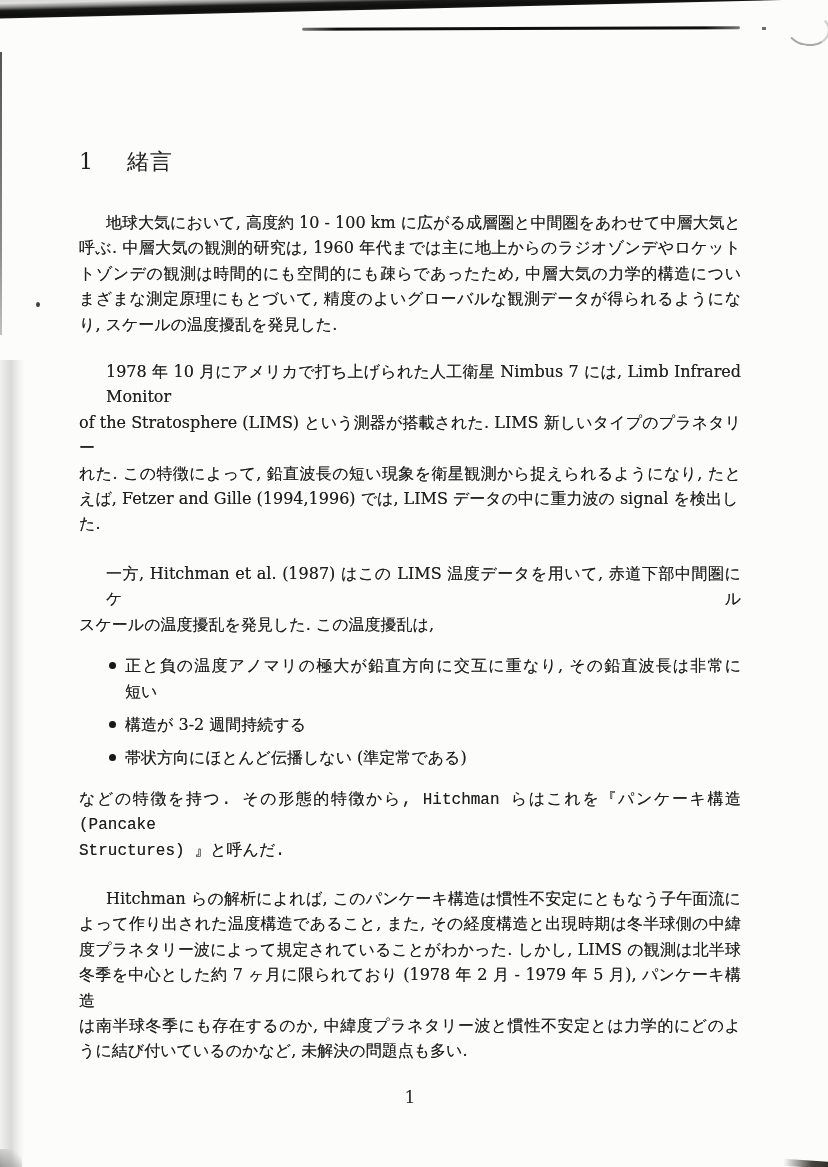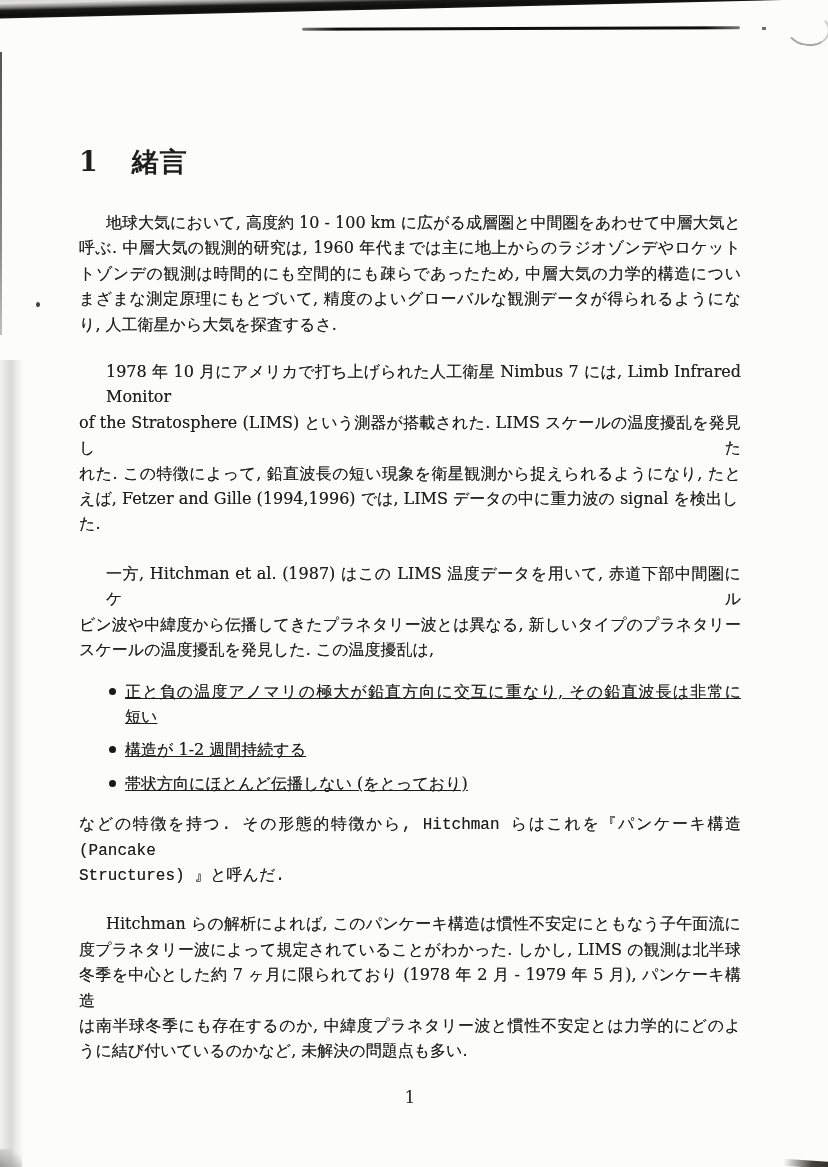--- a/index.html
+++ b/index.html
@@ -44,37 +44,37 @@
   .br-sliver {
     position:absolute; right:-3px; bottom:-2px; width:48px; height:7px;
     background:linear-gradient(to right, rgba(70,70,66,0), #45443f 60%, #2e2d29);
     transform:rotate(4deg); transform-origin:100% 100%;
   }
   .speck1 { position:absolute; left:36px; top:302px; width:4px; height:5px; background:#3d3d39; border-radius:50%; }
   .speck2 { position:absolute; left:762px; top:27px; width:4px; height:3px; background:#6d6d69; }
 
   
   .content { position:absolute; left:79px; top:146px; width:662px; }
-  .heading { font-size:27px; font-weight:bold; line-height:32px; letter-spacing:1px; }
+  .heading { font-size:22px; font-weight:normal; line-height:32px; letter-spacing:1px; }
   .heading .num { display:inline-block; margin-right:33px; }
 
   .para { margin-top:22px; font-size:16px; }
   .content > .para:nth-child(2) { margin-top:32px; }
   .content > .para:nth-child(4) { margin-top:24px; }
   .content > .bullet-list { margin-top:16px; }
   .content > .bullet-list + .para { margin-top:17px;font-family:Liberation Mono, monospace; }
 
   .tline {
     line-height:25.4px; min-height:25.4px;
     text-shadow:0 0 .5px rgba(20,20,18,.6);
   }
   .tline.fill { text-align:justify; text-align-last:justify; }
   .para.indent > .tline:first-child { padding-left:27px; }
 
-  .bullet-item { position:relative; padding-left:46px; font-size:16px;text-decoration:underline; }
+  .bullet-item { position:relative; padding-left:46px; font-size:16px; }
   .bullet-item + .bullet-item { margin-top:8px; }
   .dot {
     position:absolute; left:30px; top:9px; width:7px; height:7px;
     background:#191917; border-radius:50%;
   }
 
   .page-number {
     position:absolute; left:79px; top:1087px; width:662px;
     text-align:center; font-size:17px;
   }
@@ -95,54 +95,54 @@
 <div class="content">
   <div class="heading">
     <span class="num">1</span><span class="ttl">緒言</span>
   </div>
 
 <div class="para indent">
       <div class="tline fill">地球大気において, 高度約 10 - 100 km に広がる成層圏と中間圏をあわせて中層大気と</div>
       <div class="tline fill">呼ぶ. 中層大気の観測的研究は, 1960 年代までは主に地上からのラジオゾンデやロケット</div>
       <div class="tline fill">トゾンデの観測は時間的にも空間的にも疎らであったため, 中層大気の力学的構造につい</div>
       <div class="tline fill">まざまな測定原理にもとづいて, 精度のよいグローバルな観測データが得られるようにな</div>
-      <div class="tline">り, 人工衛星から大気を探査するさ.</div>
+      <div class="tline">り, スケールの温度擾乱を発見した.</div>
     </div>
     <div class="para indent">
       <div class="tline fill">1978 年 10 月にアメリカで打ち上げられた人工衛星 Nimbus 7 には, Limb Infrared Monitor</div>
-      <div class="tline fill">of the Stratosphere (LIMS) という測器が搭載された. LIMS スケールの温度擾乱を発見した</div>
+      <div class="tline fill">of the Stratosphere (LIMS) という測器が搭載された. LIMS 新しいタイプのプラネタリー</div>
       <div class="tline fill">れた. この特徴によって, 鉛直波長の短い現象を衛星観測から捉えられるようになり, たと</div>
       <div class="tline">えば, Fetzer and Gille (1994,1996) では, LIMS データの中に重力波の signal を検出した.</div>
     </div>
     <div class="para indent">
       <div class="tline fill">一方, Hitchman et al. (1987) はこの LIMS 温度データを用いて, 赤道下部中間圏にケル</div>
-      <div class="tline fill">ビン波や中緯度から伝播してきたプラネタリー波とは異なる, 新しいタイプのプラネタリー</div>
       <div class="tline">スケールの温度擾乱を発見した. この温度擾乱は,</div>
     </div>
     <div class="bullet-list">
       <div class="bullet-item">
         <div class="dot"></div>
         <div class="tline fill">正と負の温度アノマリの極大が鉛直方向に交互に重なり, その鉛直波長は非常に</div>
         <div class="tline">短い</div>
       </div>
       <div class="bullet-item">
         <div class="dot"></div>
-        <div class="tline">構造が 1-2 週間持続する</div>
+        <div class="tline">構造が 3-2 週間持続する</div>
       </div>
       <div class="bullet-item">
         <div class="dot"></div>
-        <div class="tline">帯状方向にほとんど伝播しない (をとっており)</div>
+        <div class="tline">帯状方向にほとんど伝播しない (準定常である)</div>
       </div>
     </div>
     <div class="para">
       <div class="tline fill">などの特徴を持つ. その形態的特徴から, Hitchman らはこれを『パンケーキ構造 (Pancake</div>
       <div class="tline">Structures) 』と呼んだ.</div>
     </div>
     <div class="para indent">
       <div class="tline fill">Hitchman らの解析によれば, このパンケーキ構造は慣性不安定にともなう子午面流に</div>
+      <div class="tline fill">よって作り出された温度構造であること, また, その経度構造と出現時期は冬半球側の中緯</div>
       <div class="tline fill">度プラネタリー波によって規定されていることがわかった. しかし, LIMS の観測は北半球</div>
       <div class="tline fill">冬季を中心とした約 7 ヶ月に限られており (1978 年 2 月 - 1979 年 5 月), パンケーキ構造</div>
       <div class="tline fill">は南半球冬季にも存在するのか, 中緯度プラネタリー波と慣性不安定とは力学的にどのよ</div>
       <div class="tline">うに結び付いているのかなど, 未解決の問題点も多い.</div>
     </div>
   </div>
 
 <div class="page-number">1</div>
 
 </body></html>

